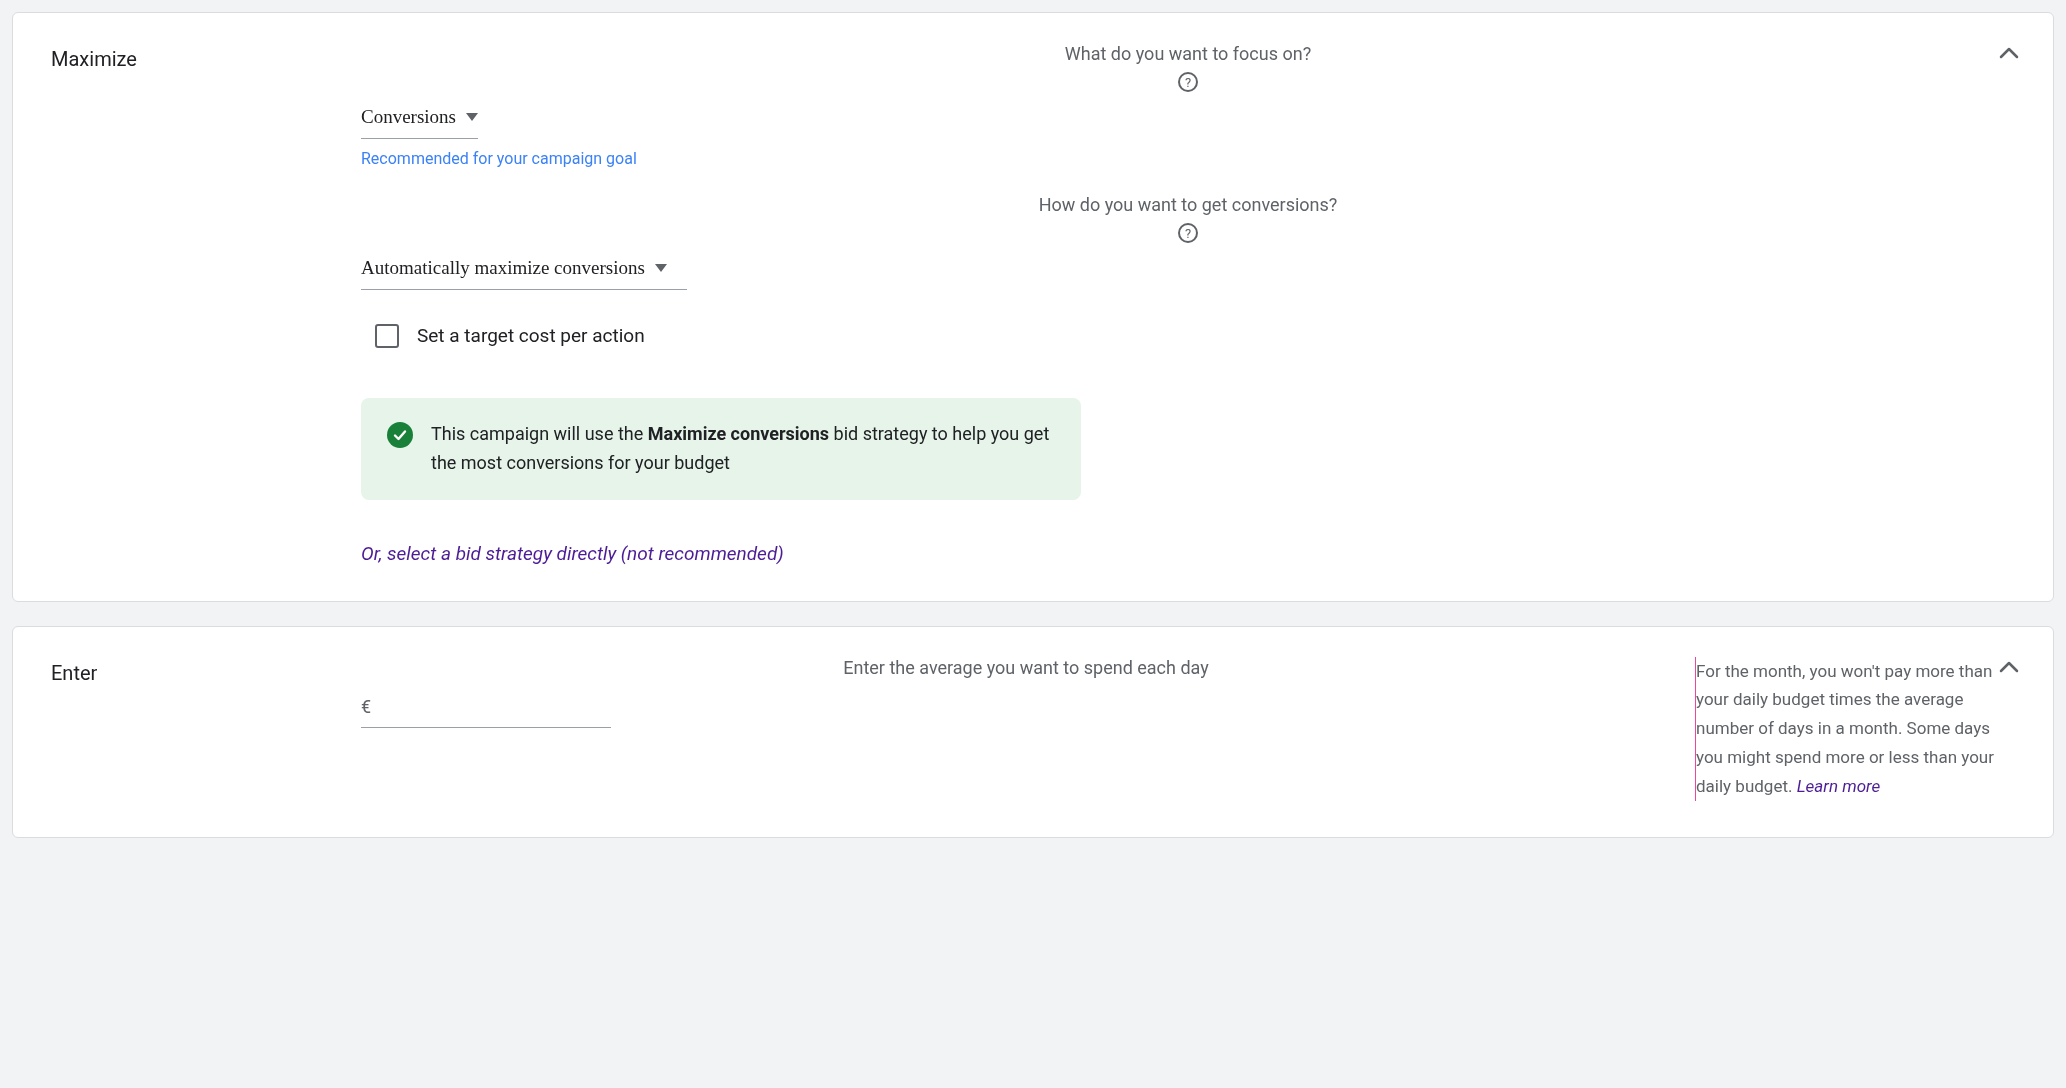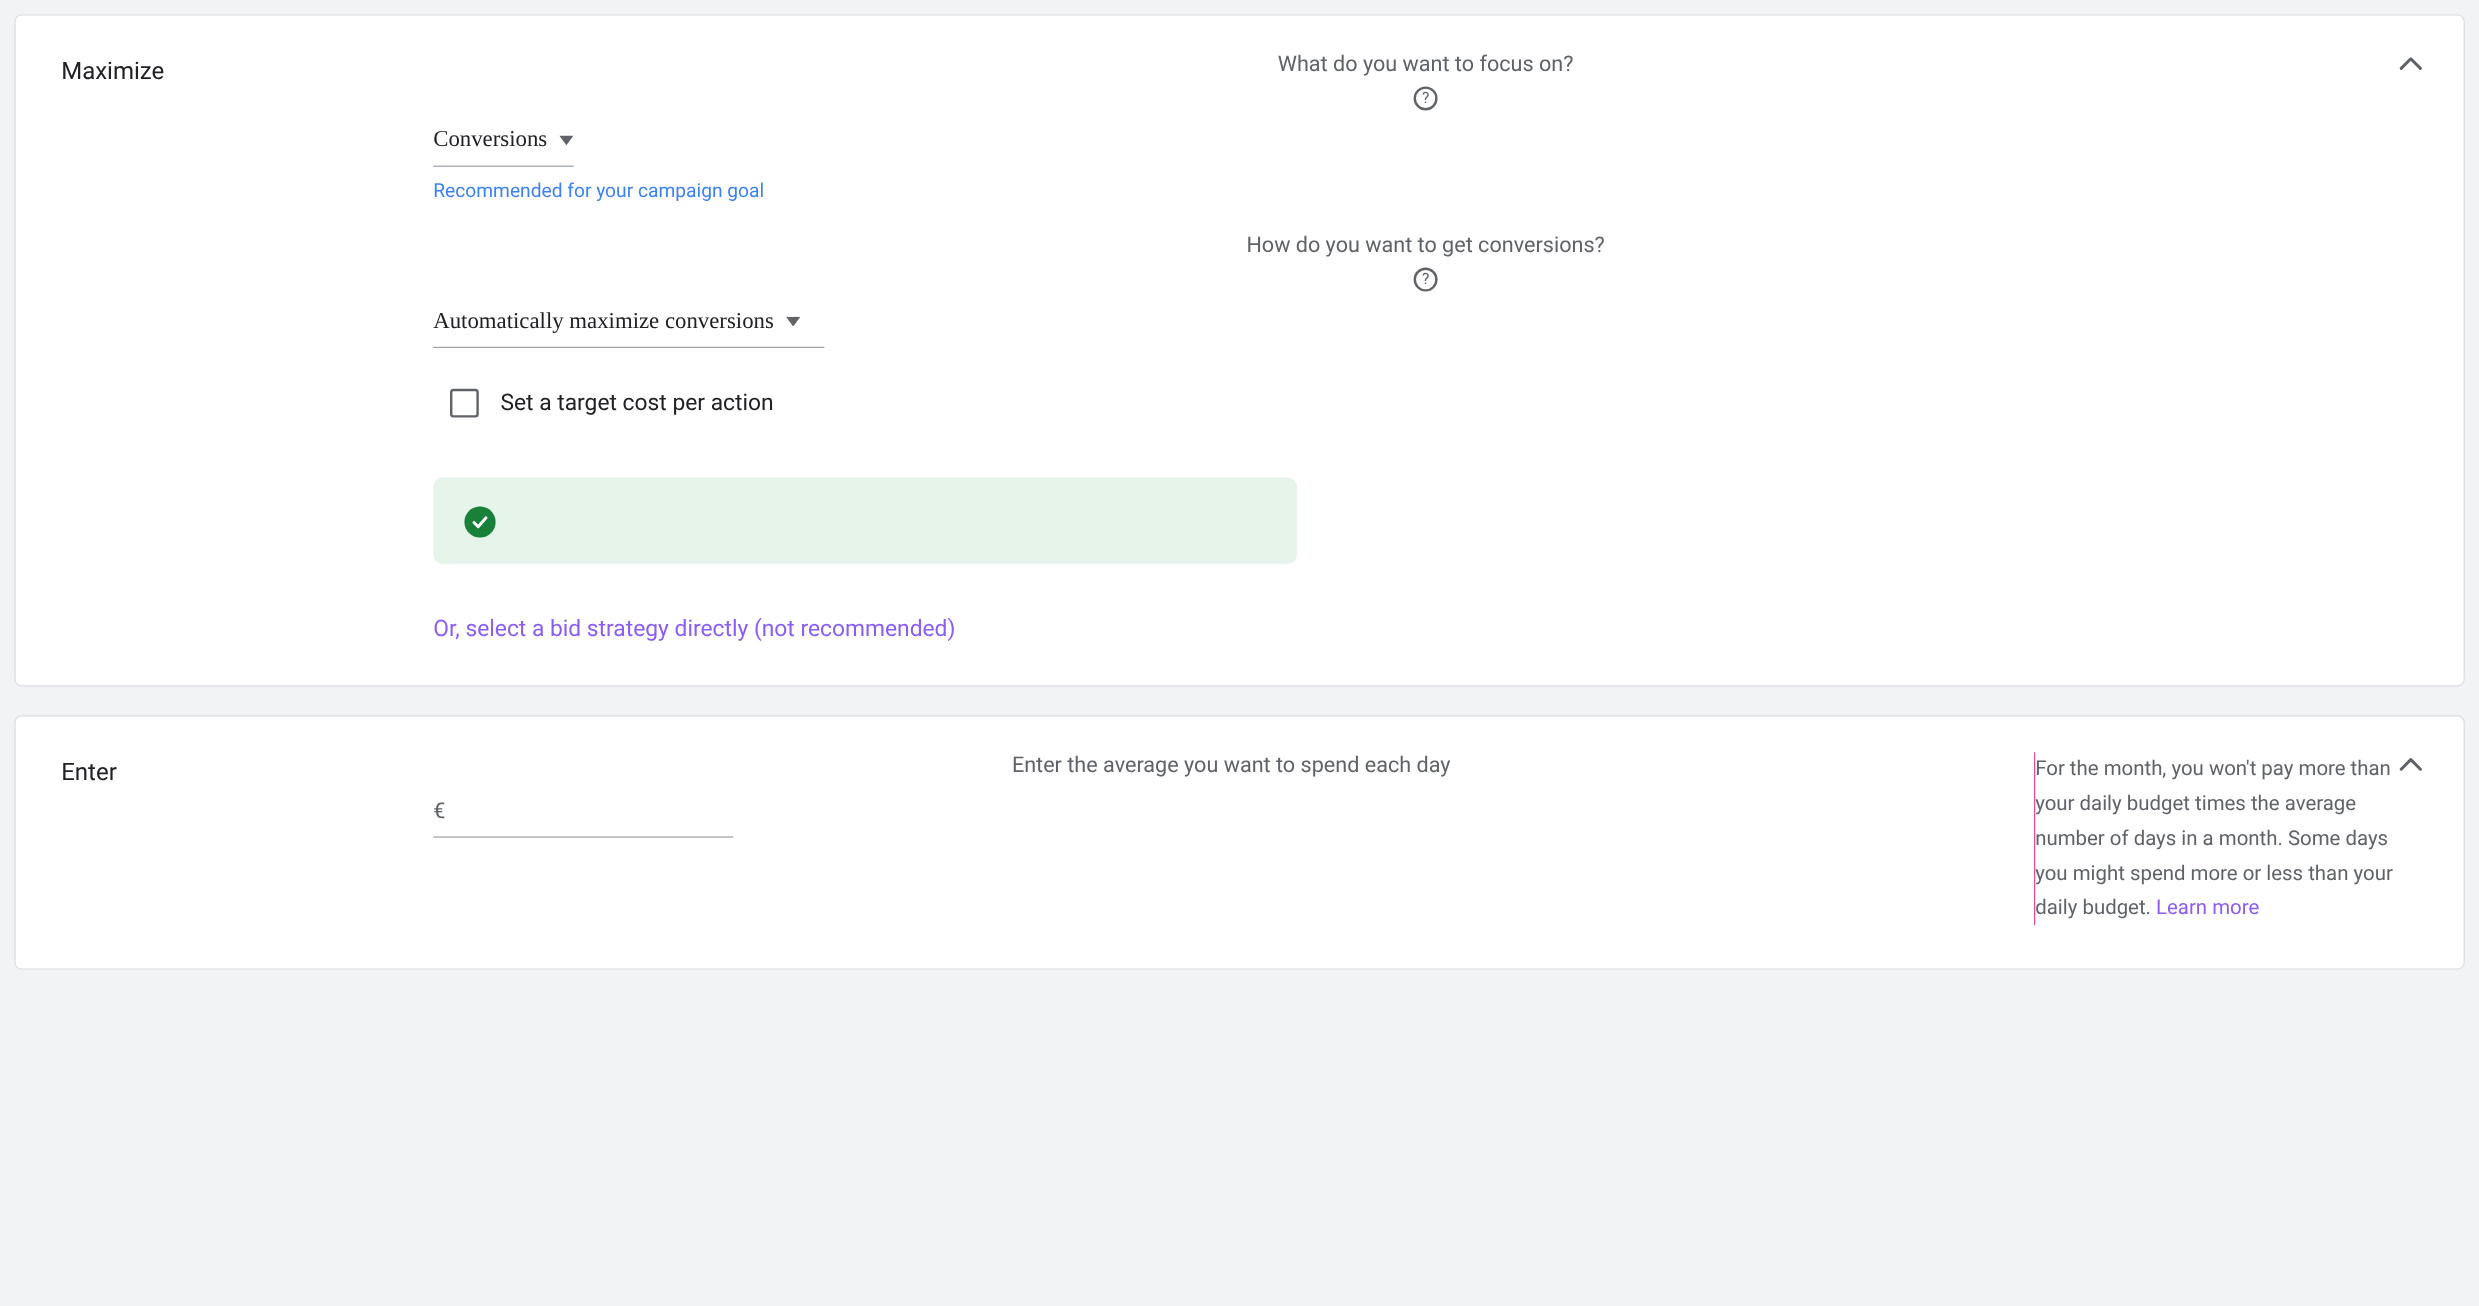--- a/index.html
+++ b/index.html
@@ -133,23 +133,24 @@
   }
   .info-banner .text {
     font-size: 18px;
     color: #202124;
     line-height: 1.6;
   }
   .info-banner .text .bold {
     font-weight: 700;
   }
   .link {
-    color: #8b5cf6;
+    color: #4c1d95;
     font-size: 19px;
     cursor: pointer;
+    font-style: italic;
   }
   .link.small {
     font-size: 17px;
   }
   .budget-row {
     display: flex;
     gap: 4px;
   }
   .budget-main {
     flex: 1;
@@ -218,20 +219,23 @@
       <div class="checkbox"></div>
       <div class="checkbox-label">Set a target cost per action</div>
     </div>
 
     <div class="info-banner">
       <div class="check-circle">
         <svg width="16" height="16" viewBox="0 0 16 16">
             <path d="M3 8.5 L6.5 12 L13 4.5" stroke="#fff" stroke-width="2.4" fill="none" stroke-linecap="round" stroke-linejoin="round"></path>
           </svg>
       </div>
+      <div class="text">
+        <span>This campaign will use the </span><span class="bold">Maximize conversions</span><span> bid strategy to help you get the most conversions for your budget</span>
+      </div>
     </div>
 
     <div class="link">Or, select a bid strategy directly (not recommended)</div>
   </div>
 
   <div class="collapse-btn">
     <span>
       <svg width="20" height="12" viewBox="0 0 20 12">
           <path d="M2 10 L10 2 L18 10" stroke="#5f6368" stroke-width="2.5" fill="none" stroke-linecap="round" stroke-linejoin="round"></path>
         </svg>

